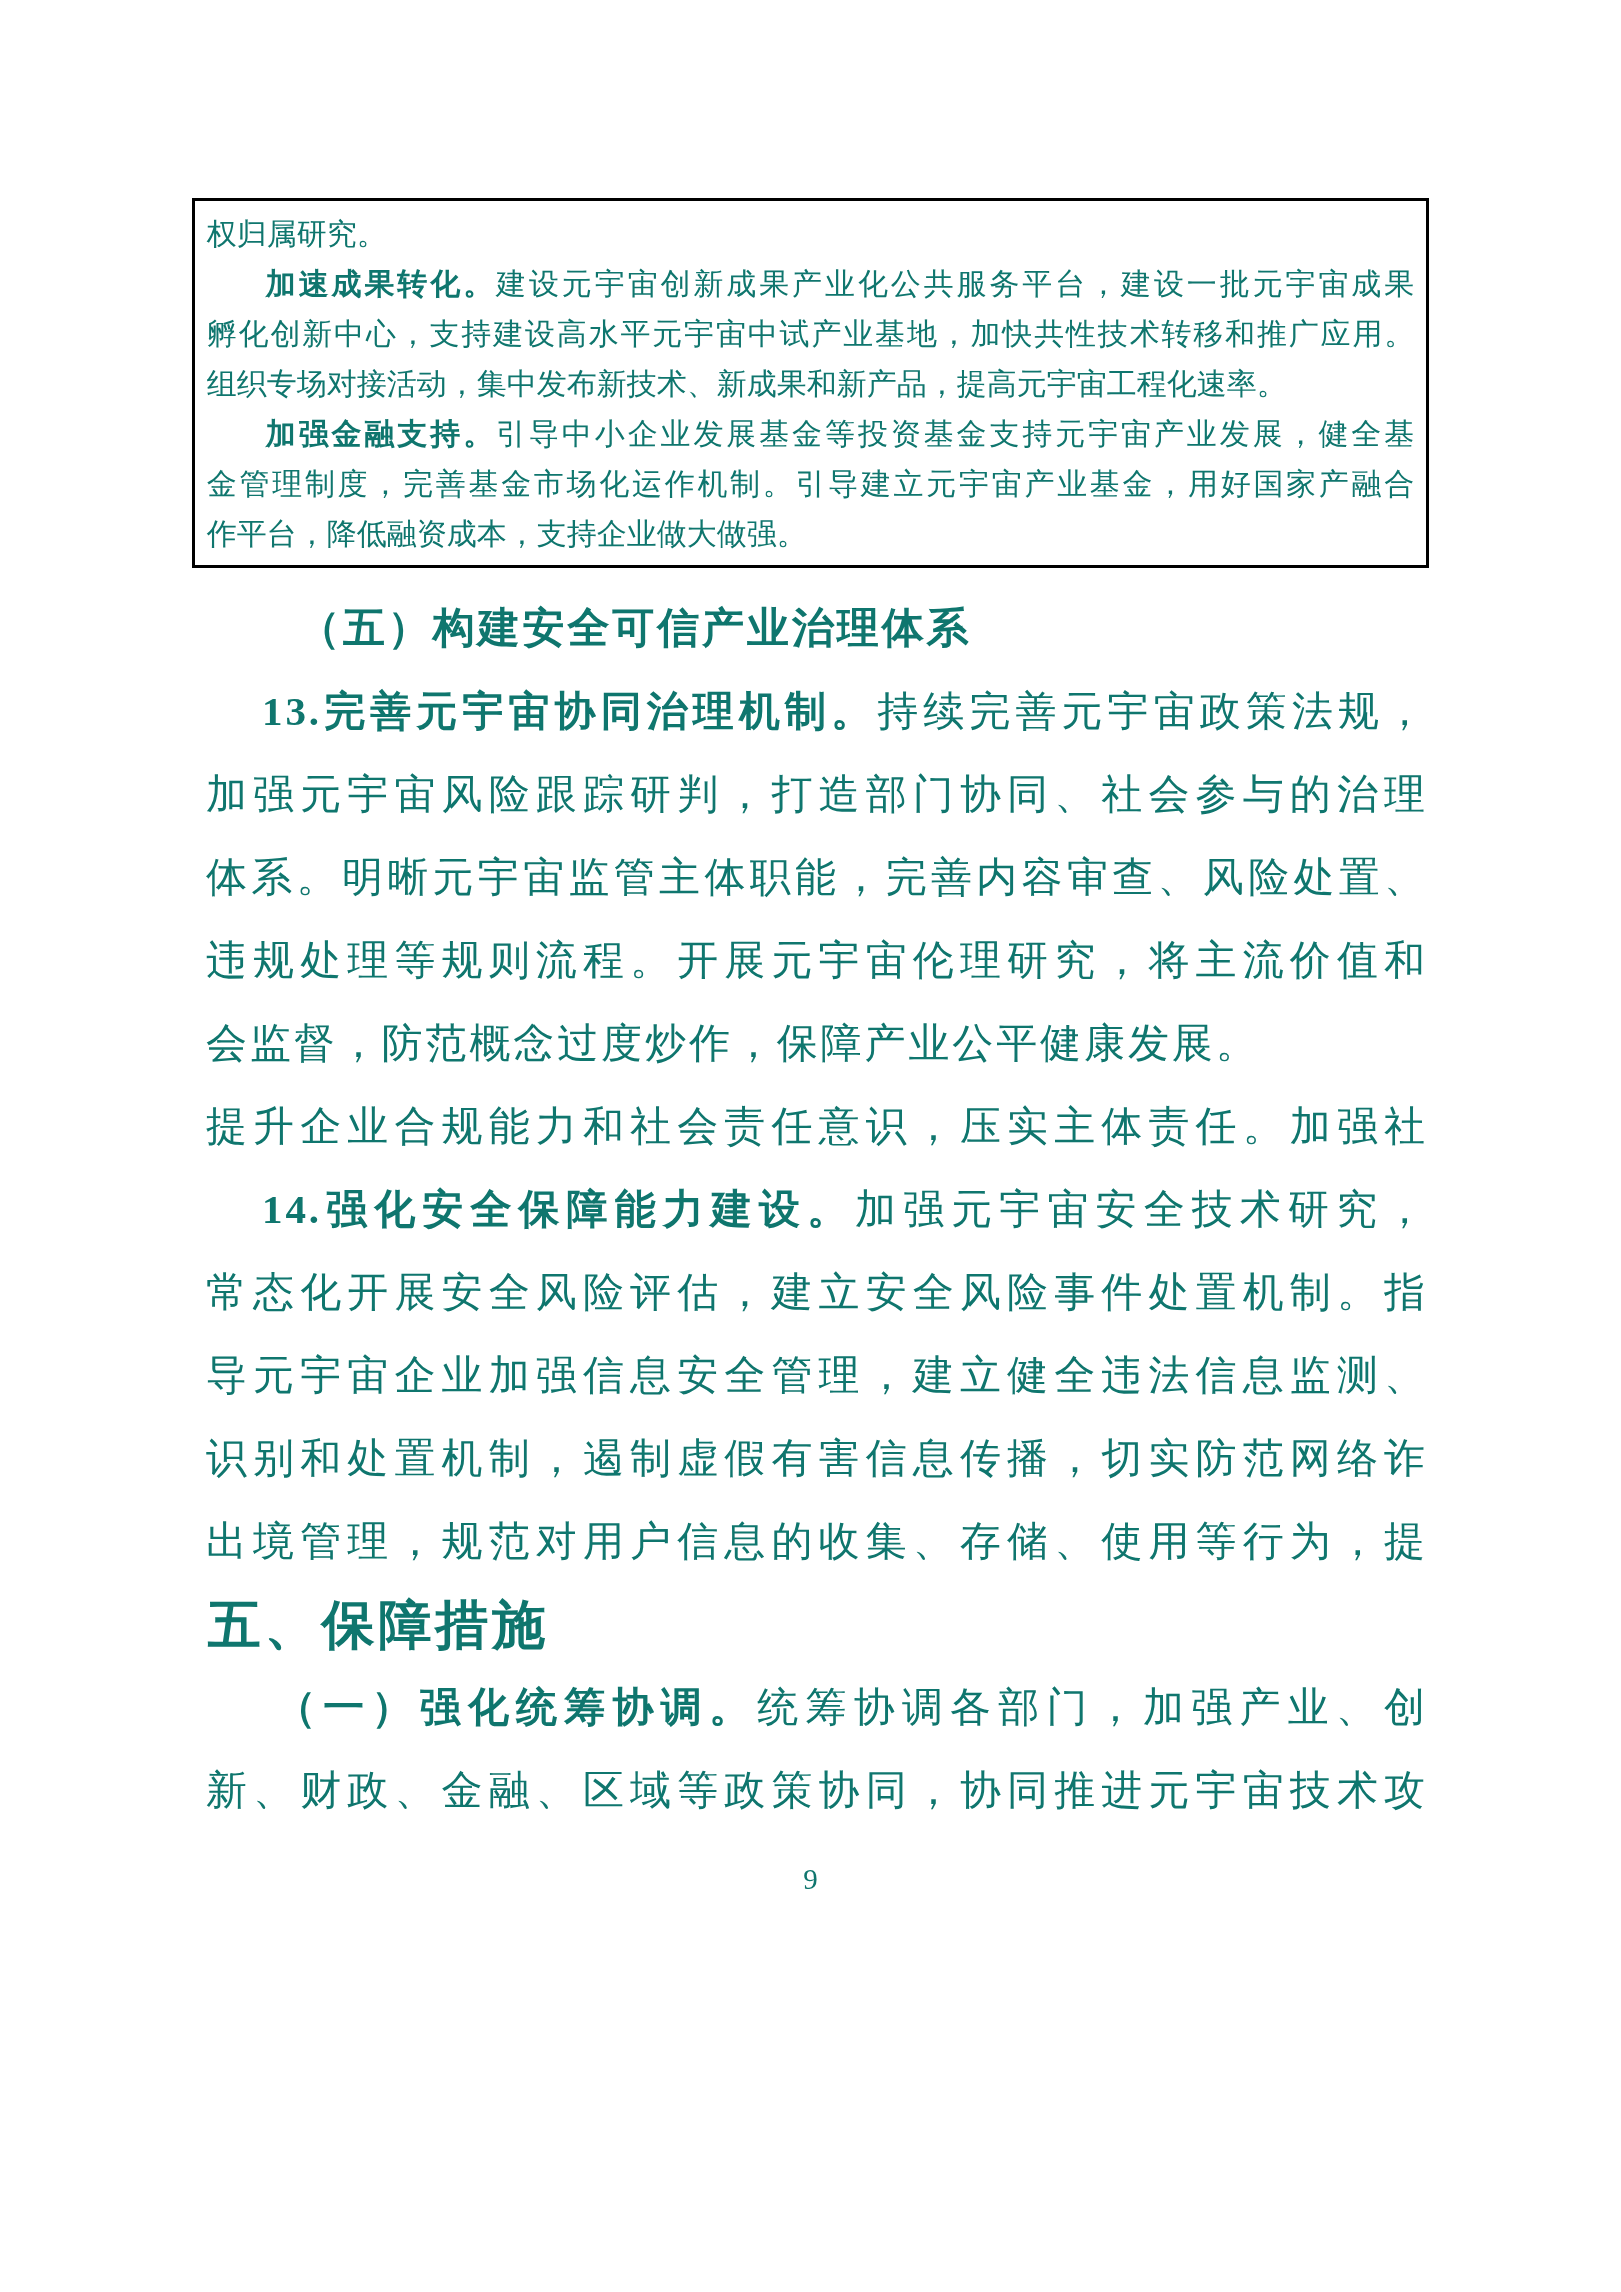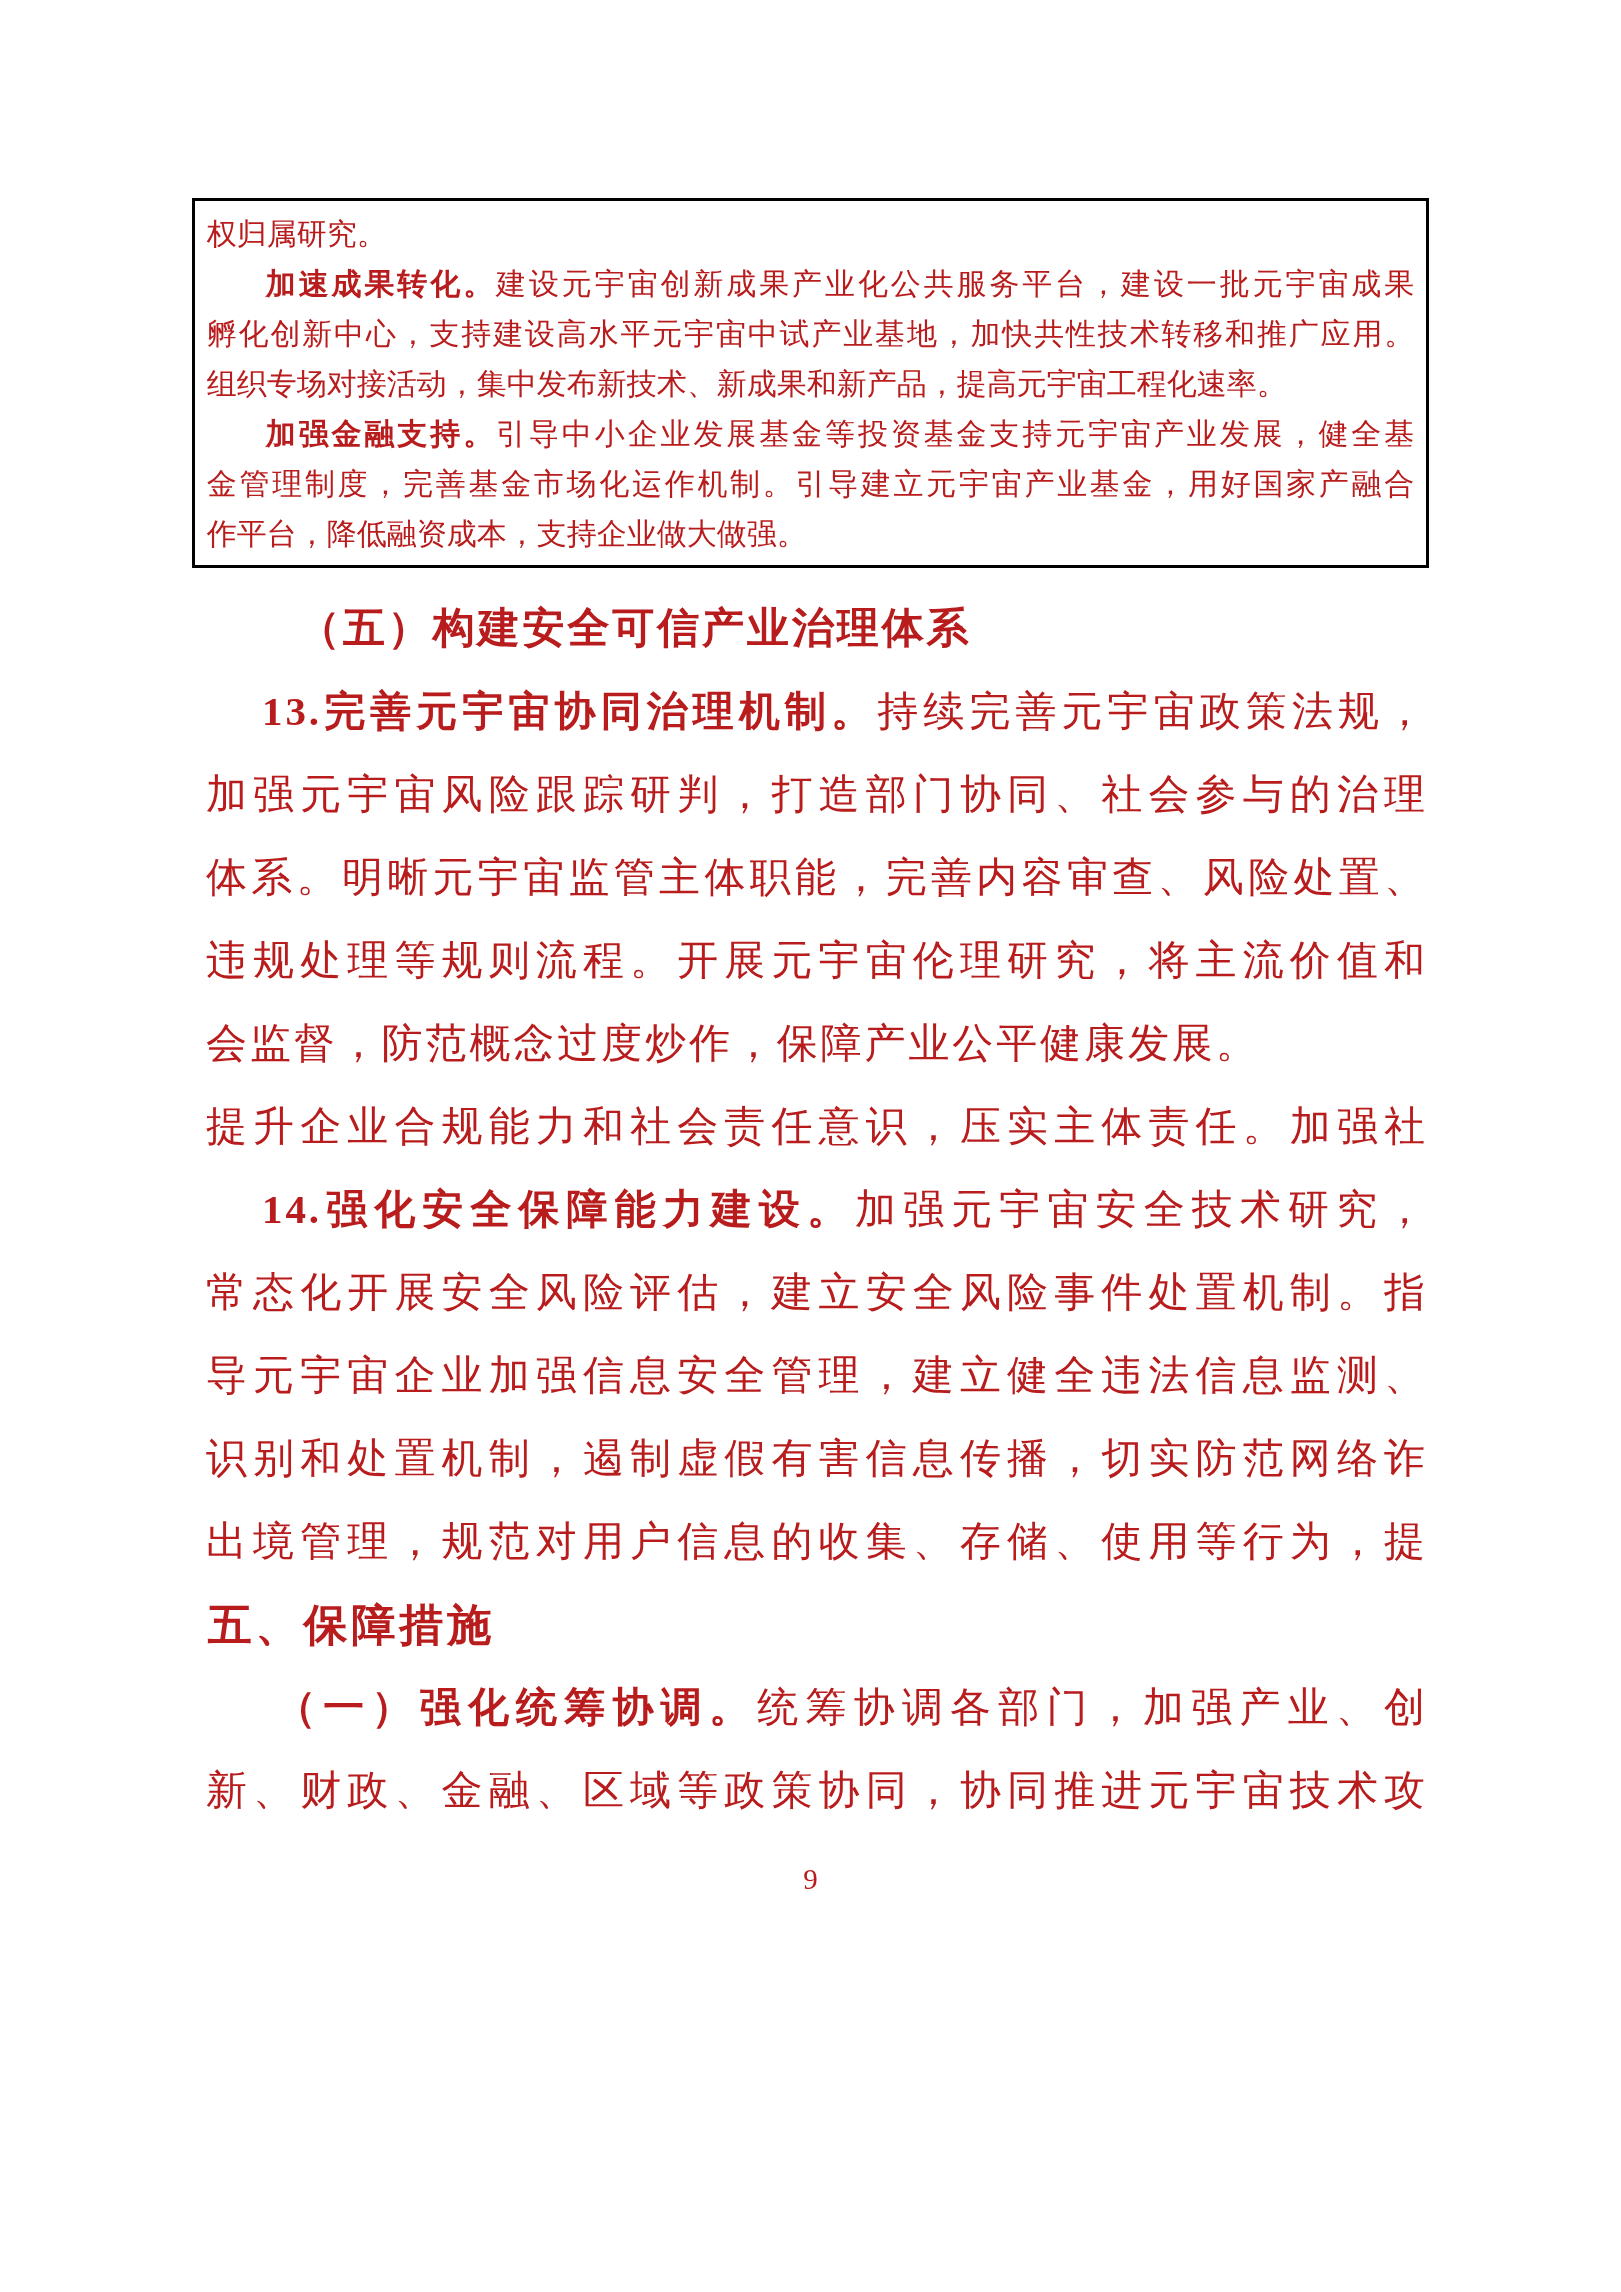--- a/index.html
+++ b/index.html
@@ -1,21 +1,21 @@
 <!DOCTYPE html>
 <html><head>
 <meta charset="utf-8">
 <style>
   html,body { margin:0; padding:0; background:#888; }
   .page {
     position:relative;
     width:1621px; height:2293px;
     margin:0 auto;
     background:#ffffff;
-    color:#b91c1c;
+    color:#0f766e;
     font-family:"Liberation Serif","DejaVu Serif",serif;
     box-sizing:border-box;
     padding-top:198px;
   }
   .content { width:1237px; margin:0 auto; }
 
   
   .callout-box {
     box-sizing:border-box;
     width:1237px;
@@ -50,21 +50,21 @@
 
   .heading-serif {
     font-size:42px; line-height:83px; height:83px;
     font-weight:700;
     letter-spacing:2.9px;
     text-indent:105px;
     margin-top:19.6px;
   }
   .heading-sans {
     font-family:"Liberation Sans","DejaVu Sans",sans-serif;
-    font-size:44px; line-height:83px; height:83px;
+    font-size:53px; line-height:83px; height:83px;
     font-weight:700;
     letter-spacing:3.9px;
     text-indent:14.7px;
   }
 
   .page-number {
     margin-top:27.4px;
     text-align:center;
     font-size:29px;
     line-height:39px;

